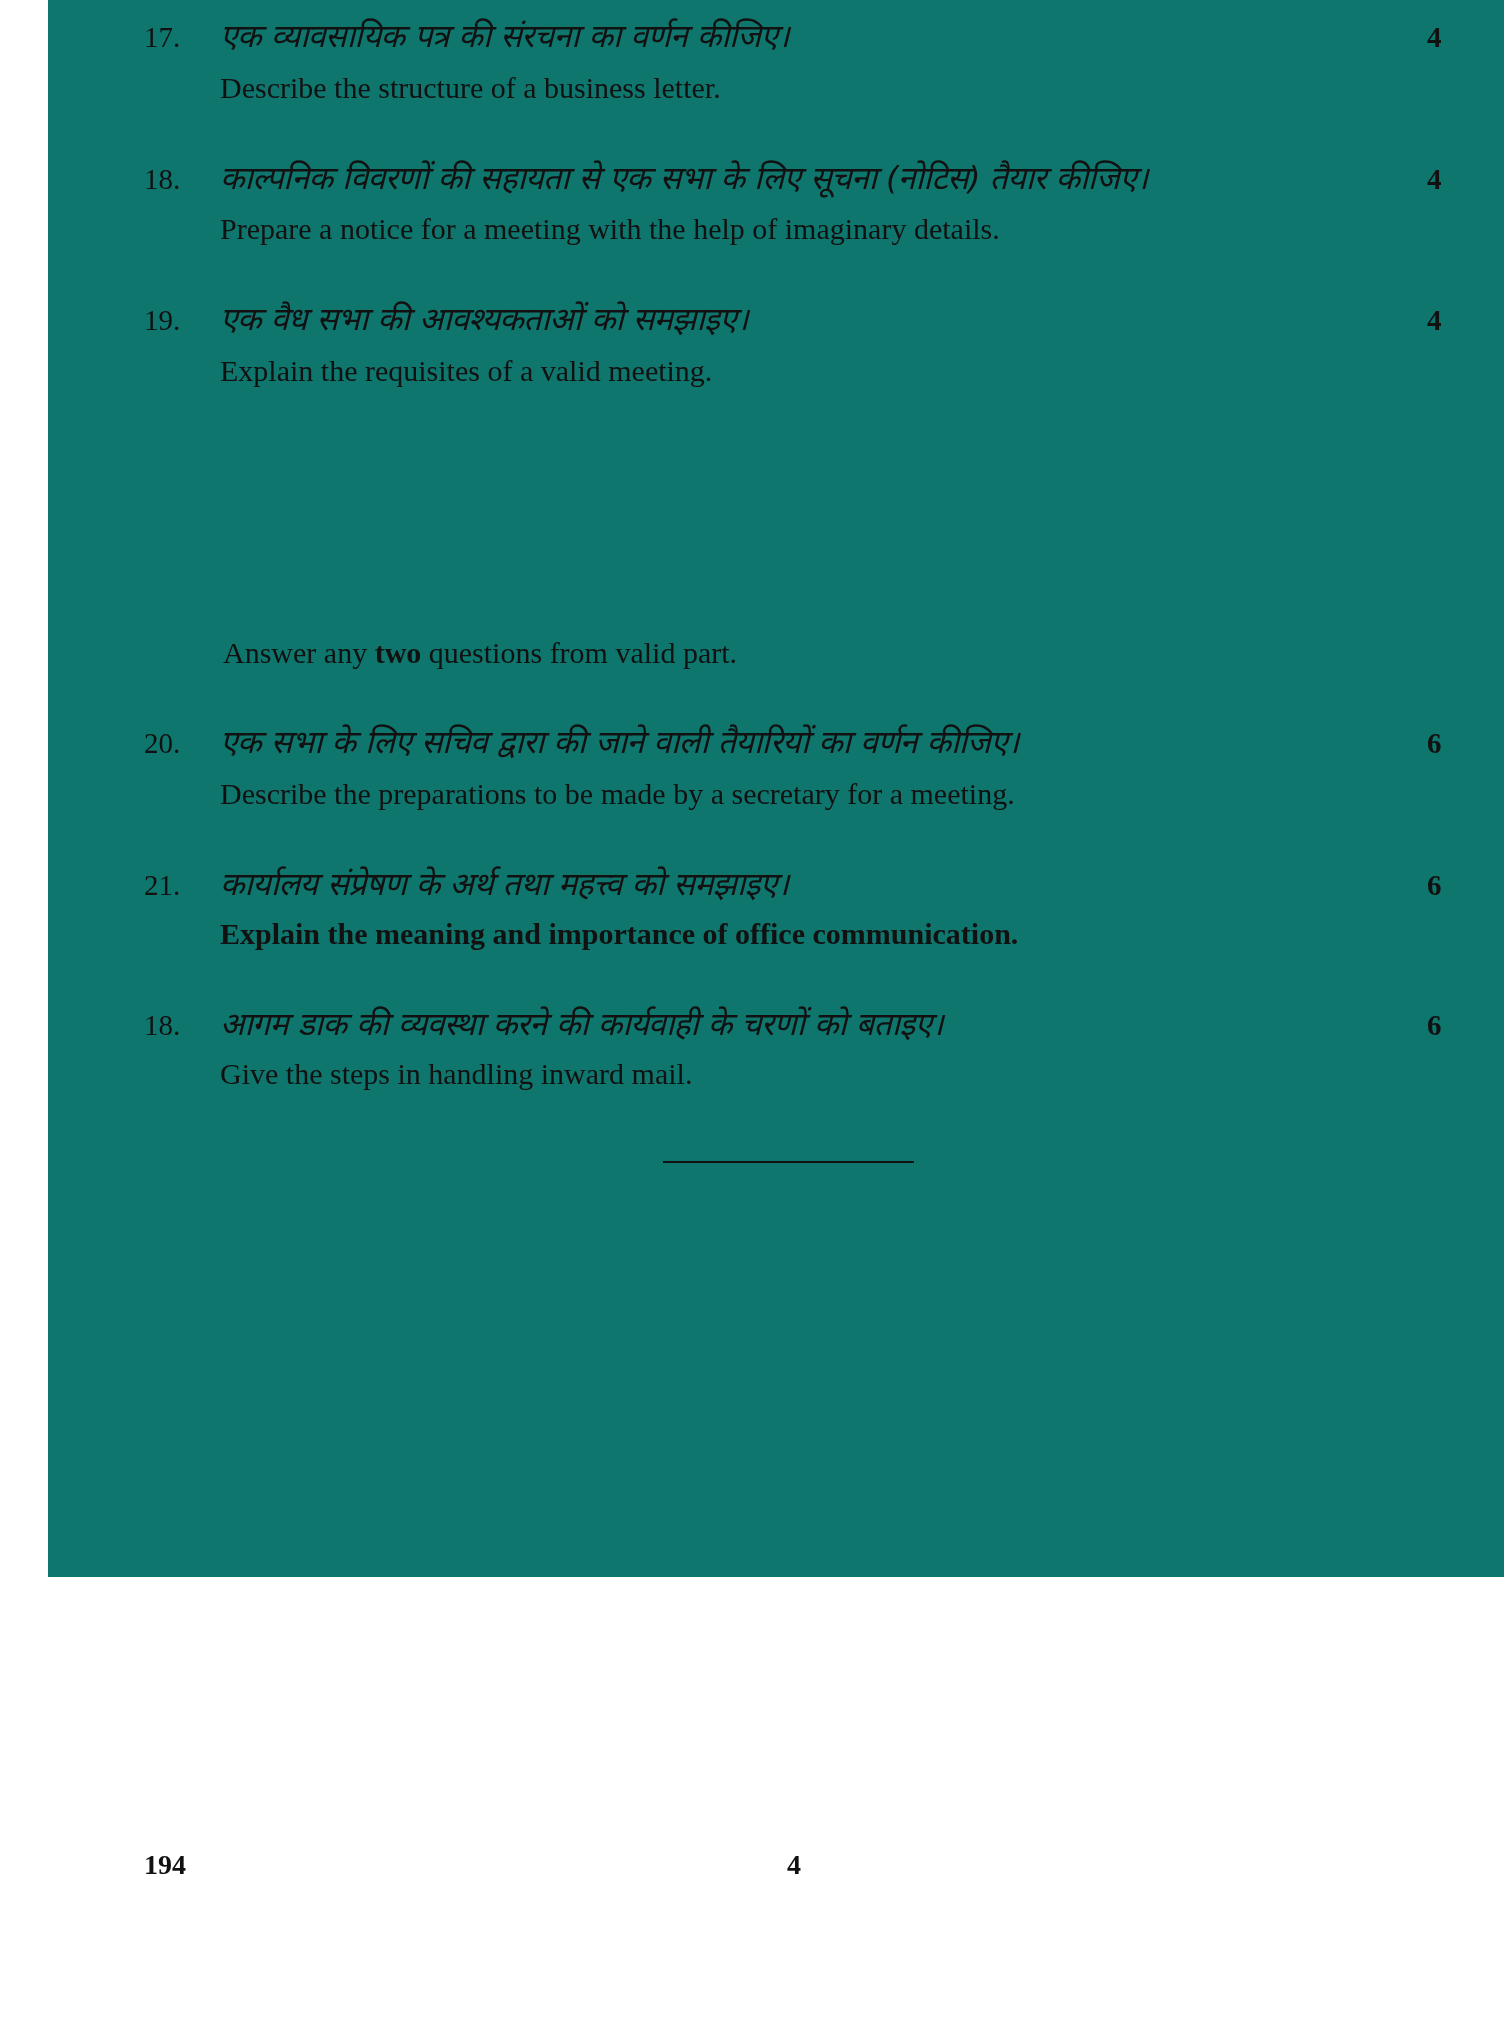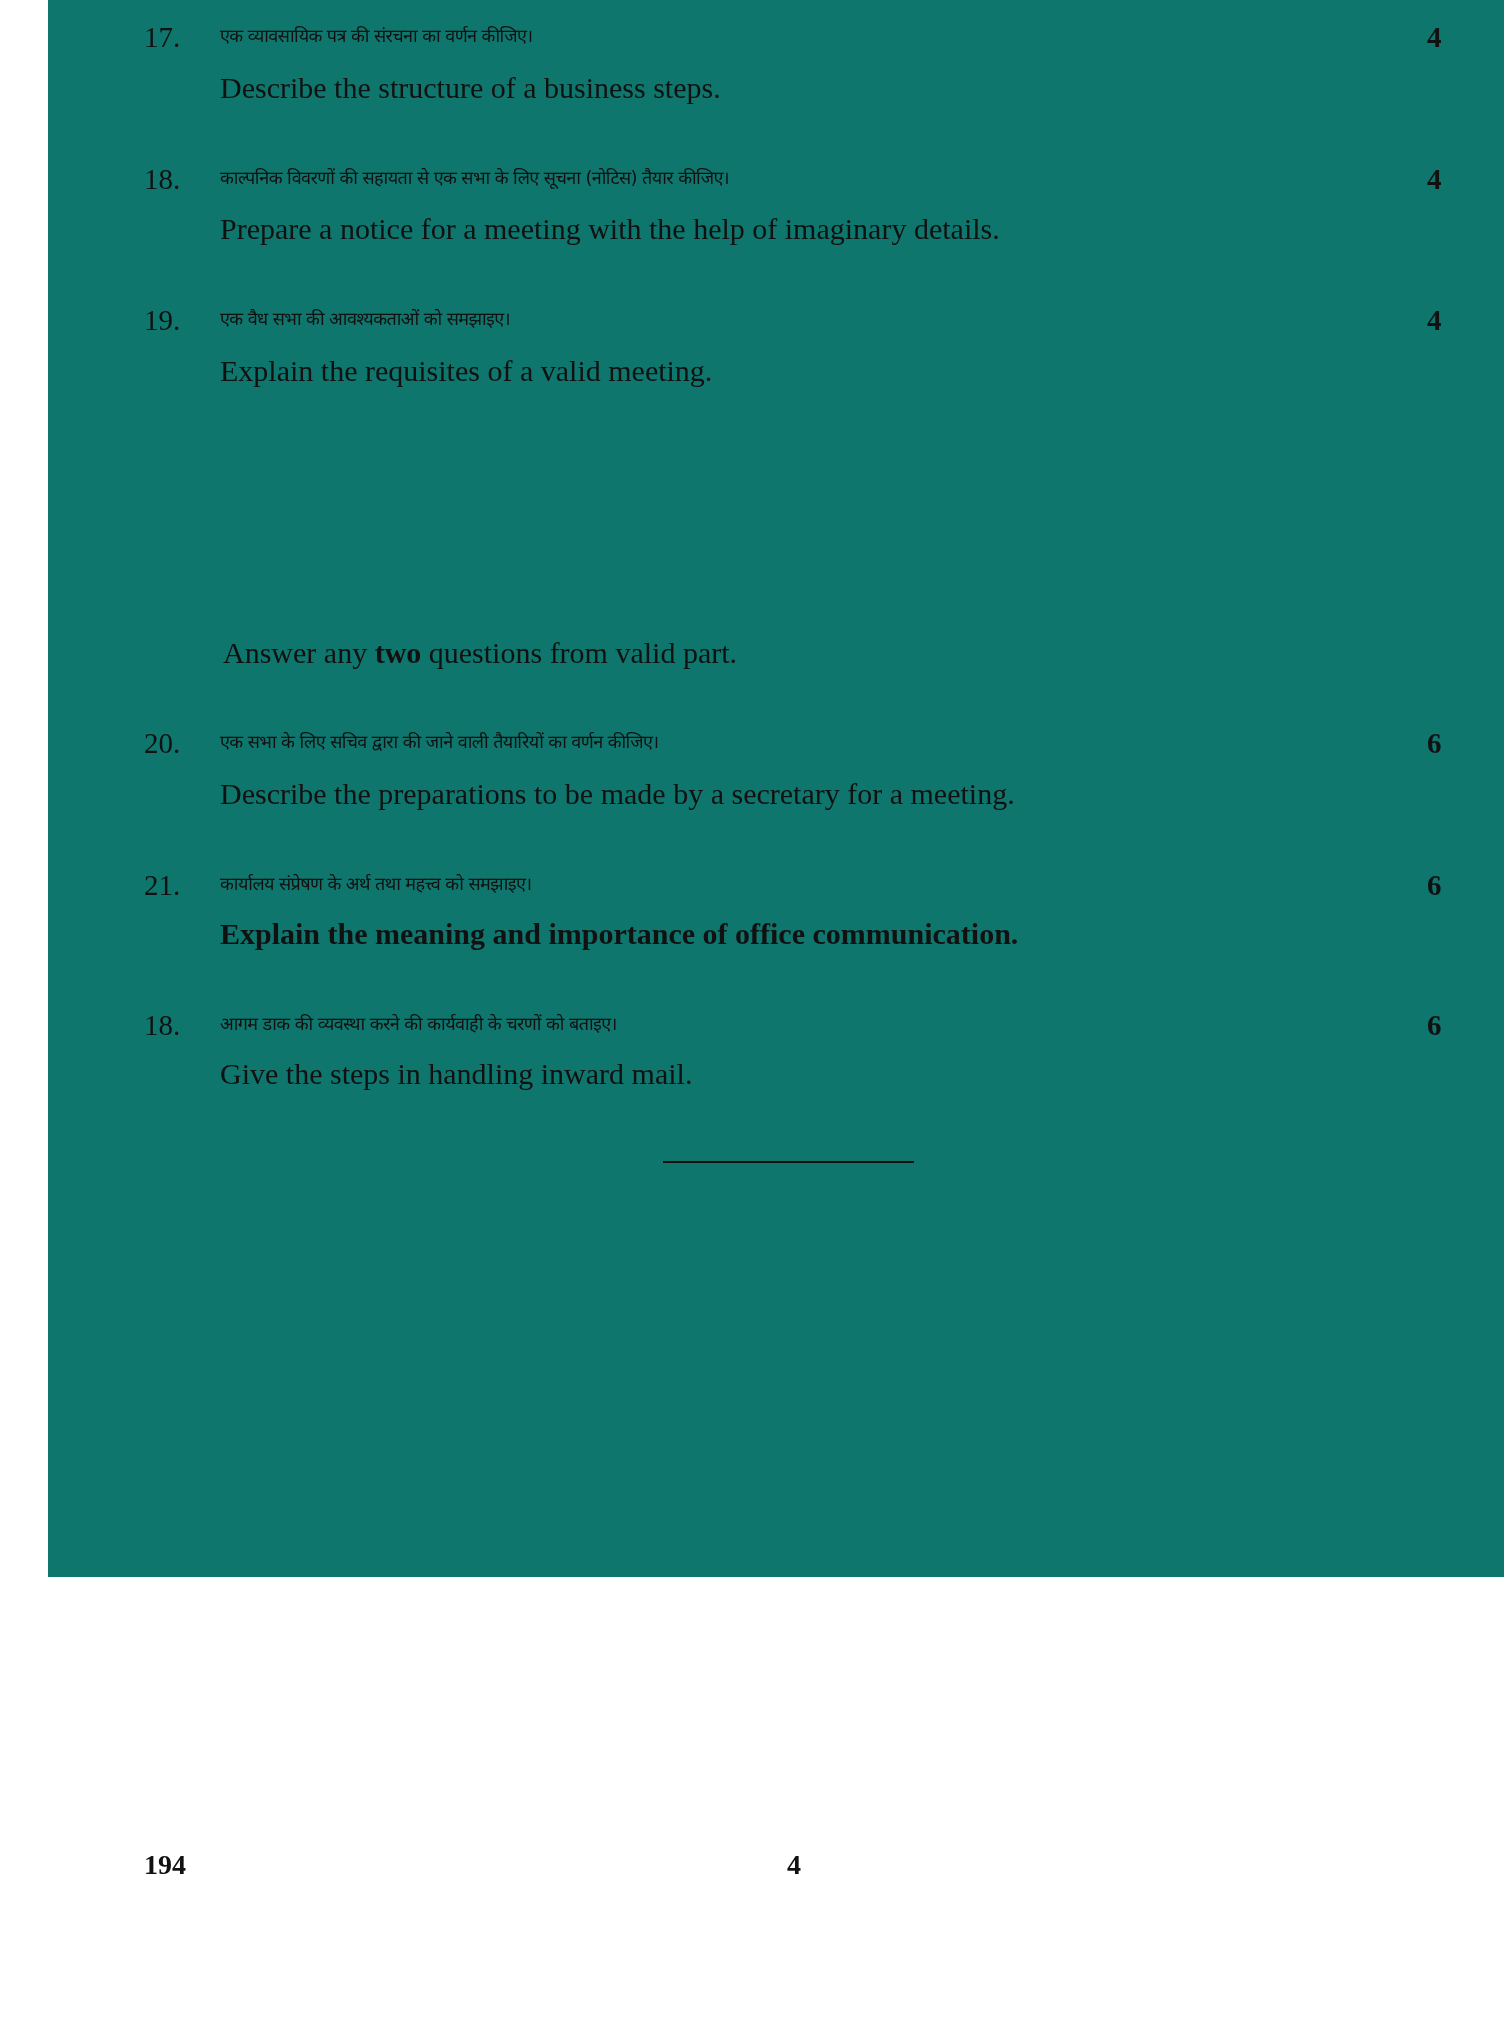--- a/index.html
+++ b/index.html
@@ -34,22 +34,23 @@
       position: absolute;
       left: 96px;
       font-size: 29px;
       line-height: 32px;
       height: 32px;
       white-space: nowrap;
     }
     .hi {
       left: 172px;
       font-family: "DejaVu Sans", "Liberation Sans", sans-serif;
-      font-size: 18px;
+      font-size: 32px;
       letter-spacing: -0.6px;
+      font-style: italic;
     }
     .en {
       left: 172px;
       font-size: 30px;
     }
     .marks {
       position: absolute;
       left: 1379px;
       font-size: 29px;
       font-weight: bold;
@@ -95,21 +96,21 @@
   </style>
 </head>
 <body>
 
 <div class="page">
 
   <div>
     <div class="qnum" style="top:21px;">17.</div>
     <div class="line hi" style="top:20px;">एक व्यावसायिक पत्र की संरचना का वर्णन कीजिए।</div>
     <div class="marks" style="top:21px;">4</div>
-    <div class="line en" style="top:72px;">Describe the structure of a business steps.</div>
+    <div class="line en" style="top:72px;">Describe the structure of a business letter.</div>
   </div>
 
   <div>
     <div class="qnum" style="top:163px;">18.</div>
     <div class="line hi" style="top:162px;">काल्पनिक विवरणों की सहायता से एक सभा के लिए सूचना (नोटिस) तैयार कीजिए।</div>
     <div class="marks" style="top:163px;">4</div>
     <div class="line en" style="top:213px;">Prepare a notice for a meeting with the help of imaginary details.</div>
   </div>
 
   <div>

